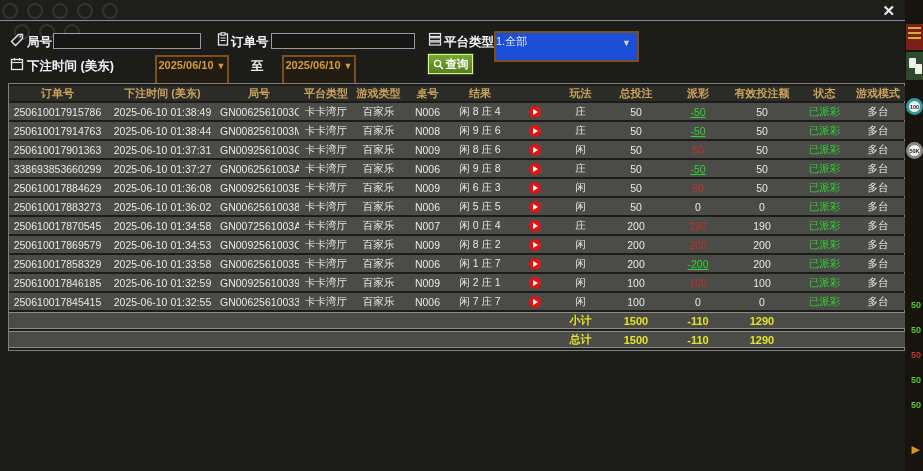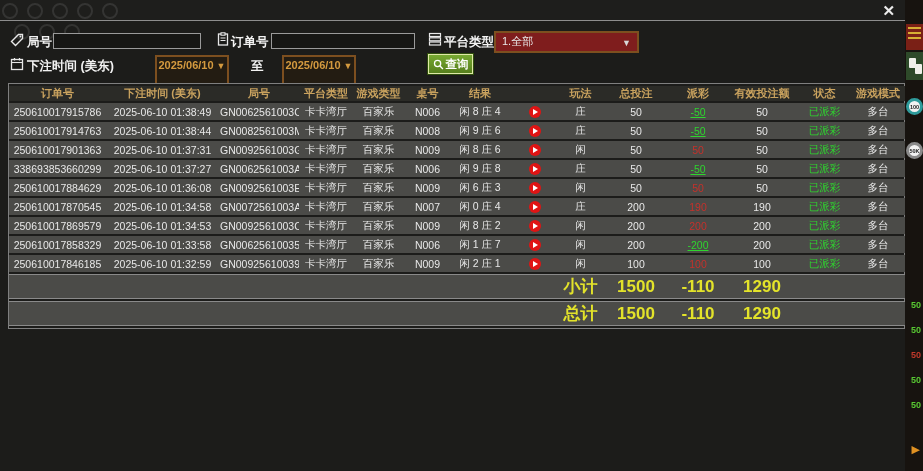--- a/index.html
+++ b/index.html
@@ -15,22 +15,22 @@
               width:16px; height:16px; }
   .close-btn { position:absolute; top:2px; right:10px; color:#ececec; font-size:15px;
                font-weight:bold; cursor:pointer; line-height:18px; }
 
   
   .flabel { position:absolute; color:#f2f2f2; font-weight:bold; font-size:12.5px; white-space:nowrap; }
   .ficon  { position:absolute; width:14px; height:14px; }
   .ficon svg { width:14px; height:14px; display:block; }
   .txt-input { position:absolute; height:16px; background:#161614; border:1px solid #9a9a9a;
                color:#e8e8e8; font-size:11px; padding:0 4px; outline:none; }
-  .dropdown { position:absolute; height:22px; background:#7f1d1d; border:2px solid #7d4f1f;
-              color:#e8e8e8; font-size:11px; line-height:16px; padding-left:6px; cursor:pointer; }
+  .dropdown { position:absolute; height:31px; background:#1d4ed8; border:2px solid #7d4f1f;
+              color:#e8e8e8; font-size:11px; line-height:16px; cursor:pointer; }
   .dropdown .arrow { position:absolute; right:6px; top:2px; color:#d8d8d8; font-size:9px; }
   .datebox { position:absolute; height:32px; background:#231c12; border:2px solid #7d4f1f;
              color:#d49a3f; font-weight:bold; font-size:11px; line-height:16px;
              text-align:center; cursor:pointer; }
   .datebox .arrow { font-size:9px; margin-left:3px; }
   .query-btn { position:absolute; left:427px; top:53px; width:47px; height:22px;
                background:linear-gradient(#79ab33,#557d1c); border:1px solid #2f4d0d;
                box-shadow:inset 0 0 0 1px #dfe9a8; color:#ffffff; font-weight:bold;
                font-size:11.5px; display:flex; align-items:center; justify-content:center;
                gap:2px; cursor:pointer; }
@@ -40,21 +40,21 @@
   .tbl-wrap { position:absolute; left:8px; top:83px; width:897px; border:1px solid #7f7f7f;
               background:#1c1c1a; }
   table { width:100%; border-collapse:separate; border-spacing:0 2px; table-layout:fixed; }
   th { background:#2b2b27; color:#c9a25e; font-size:11px; font-weight:bold; height:14px;
        white-space:nowrap; overflow:hidden; }
   td { background:#4b4b48; color:#e8e8e8; font-size:10.5px; height:17px; text-align:center;
        white-space:nowrap; overflow:hidden; padding:0 1px; }
   td.neg   { color:#2ed52e;text-decoration:underline; }
   td.pos   { color:#c5312b; }
   td.green { color:#2ed52e; }
-  tr.sum td { color:#e3e32a; font-weight:bold; font-size:17px;
+  tr.sum td { color:#e3e32a; font-weight:bold; font-size:11px;
               border-top:1px solid #8a8a8a; border-bottom:1px solid #8a8a8a; }
   .play { display:inline-block; width:12px; height:12px; border-radius:50%; background:#e01414;
           position:relative; vertical-align:middle; cursor:pointer; }
   .play::after { content:""; position:absolute; left:4.5px; top:3px;
                  border-left:5px solid #ffffff; border-top:3px solid transparent;
                  border-bottom:3px solid transparent; }
 
   
   .strip { position:absolute; left:905px; top:0; width:18px; height:471px;
            background:#17130f; overflow:hidden; }
@@ -260,20 +260,36 @@
     <td>闲 6 庄 3</td>
     <td><span class="play"></span></td>
     <td>闲</td>
     <td>50</td>
     <td class="pos">50</td>
     <td>50</td>
     <td class="green">已派彩</td>
     <td>多台</td>
   </tr>
             <tr>
+    <td>250610017883273</td>
+    <td>2025-06-10 01:36:02</td>
+    <td>GN00625610038</td>
+    <td>卡卡湾厅</td>
+    <td>百家乐</td>
+    <td>N006</td>
+    <td>闲 5 庄 5</td>
+    <td><span class="play"></span></td>
+    <td>闲</td>
+    <td>50</td>
+    <td class="">0</td>
+    <td>0</td>
+    <td class="green">已派彩</td>
+    <td>多台</td>
+  </tr>
+            <tr>
     <td>250610017870545</td>
     <td>2025-06-10 01:34:58</td>
     <td>GN0072561003A</td>
     <td>卡卡湾厅</td>
     <td>百家乐</td>
     <td>N007</td>
     <td>闲 0 庄 4</td>
     <td><span class="play"></span></td>
     <td>庄</td>
     <td>200</td>
@@ -320,20 +336,36 @@
     <td>GN00925610039</td>
     <td>卡卡湾厅</td>
     <td>百家乐</td>
     <td>N009</td>
     <td>闲 2 庄 1</td>
     <td><span class="play"></span></td>
     <td>闲</td>
     <td>100</td>
     <td class="pos">100</td>
     <td>100</td>
+    <td class="green">已派彩</td>
+    <td>多台</td>
+  </tr>
+            <tr>
+    <td>250610017845415</td>
+    <td>2025-06-10 01:32:55</td>
+    <td>GN00625610033</td>
+    <td>卡卡湾厅</td>
+    <td>百家乐</td>
+    <td>N006</td>
+    <td>闲 7 庄 7</td>
+    <td><span class="play"></span></td>
+    <td>闲</td>
+    <td>100</td>
+    <td class="">0</td>
+    <td>0</td>
     <td class="green">已派彩</td>
     <td>多台</td>
   </tr>
           </tbody>
         <tfoot>
           <tr class="sum">
             <td colspan="8"></td>
             <td>小计</td>
             <td>1500</td>
             <td>-110</td>

